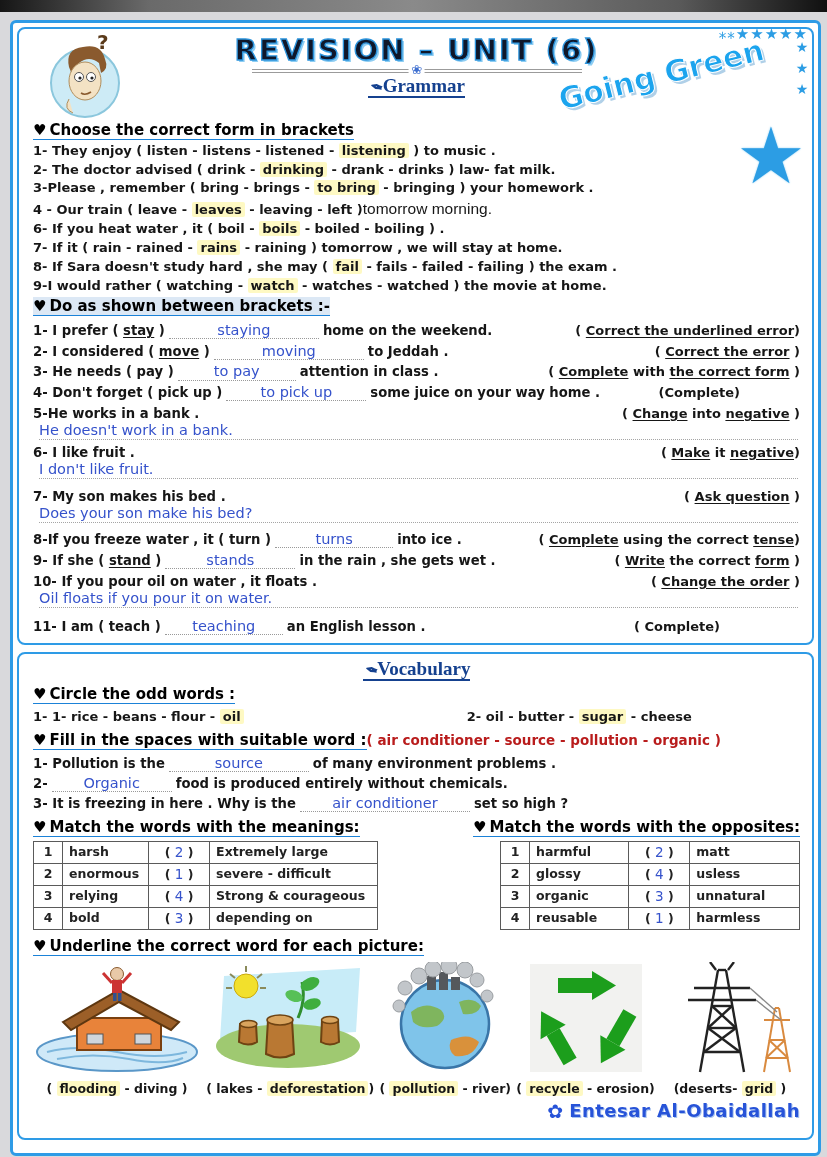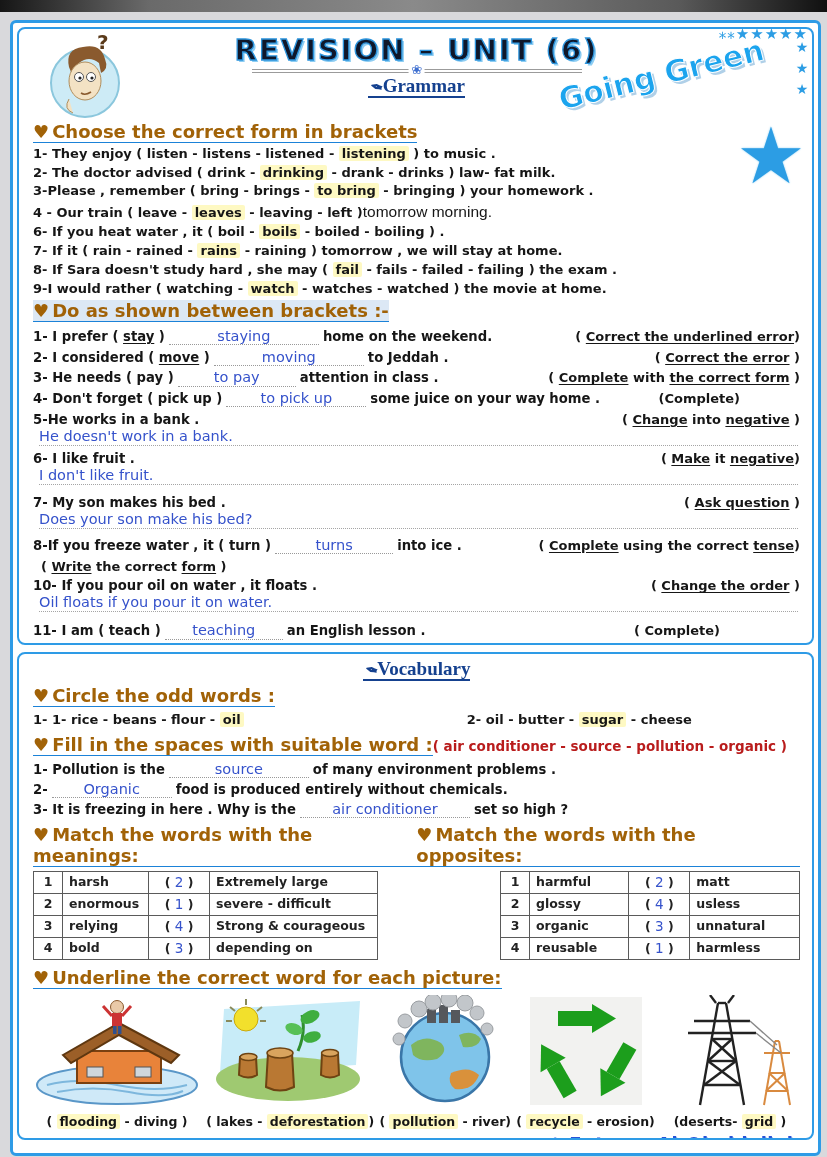--- a/index.html
+++ b/index.html
@@ -28,21 +28,21 @@
   .pen-icon{display:inline-block;transform:scaleX(-1) rotate(-15deg);font-size:15px;margin-left:2px;color:#15418f;}
   .badge{position:absolute;right:34px;top:24px;transform:rotate(-14deg);font-size:30px;font-weight:800;
          color:#1ba4ee;-webkit-text-stroke:1px #fff;text-shadow:2px 3px 0 rgba(30,120,190,.35);white-space:nowrap;}
   .stars-top{position:absolute;top:-8px;right:-8px;color:#2c9de4;font-size:15px;letter-spacing:1px;}
   .stars-col{position:absolute;right:-10px;top:6px;writing-mode:vertical-rl;color:#2c9de4;
          font-size:14px;letter-spacing:5px;}
   .big-star{position:absolute;right:-6px;top:84px;font-size:78px;line-height:1;color:#2c9de4;
          text-shadow:0 0 2px #7cc7ef;z-index:5;}
 
   
-  .sec-head{display:inline-block;color:#a16207;font-weight:700;font-size:18px;
+  .sec-head{display:inline-block;color:#000000;font-weight:700;font-size:15px;
             border-bottom:1.5px solid #1b82d8;margin:2px 0;}
   .sec-head .heart{margin-right:3px;}
   .hl-blue{background:#dce8f5;}
 
   
   .line{font-weight:700;font-size:13px;color:#161616;line-height:1.44;white-space:nowrap;}
   .seg-hl{background:#fef9c3;padding:0 3px;border-radius:2px;}
   .seg-u{text-decoration:underline;text-underline-offset:2px;}
   .seg-plain{font-weight:400;font-size:15.5px;font-family:"Liberation Sans",sans-serif;}
 
@@ -159,20 +159,21 @@
     <div class="do-row">
       <div class="do-left"><span><span>7- My son makes his bed .</span></span></div>
       <div class="do-instr"><span>( </span><span class="seg-u">Ask question</span><span> )</span></div>
     </div>
     <div class="ans-line" style="margin-bottom:9px">Does your son make his bed?</div>
     <div class="do-row">
       <div class="do-left"><span><span>8-If you freeze water , it ( turn )</span></span><span class="ans-inline">turns</span><span>into ice .</span></div>
       <div class="do-instr"><span>( </span><span class="seg-u">Complete</span><span> using  the correct </span><span class="seg-u">tense</span><span>)</span></div>
     </div>
     <div class="do-row">
+      <div class="do-left"><span><span>9- If she ( </span><span class="seg-u">stand</span><span> )</span></span><span class="ans-inline" style="min-width:130px">stands</span><span>in the rain , she gets wet  .</span></div>
       <div class="do-instr"><span>( </span><span class="seg-u">Write</span><span> the correct </span><span class="seg-u">form</span><span> )</span></div>
     </div>
     <div class="do-row">
       <div class="do-left"><span><span>10- If you pour oil on water , it floats .</span></span></div>
       <div class="do-instr"><span>( </span><span class="seg-u">Change the order</span><span> )</span></div>
     </div>
     <div class="ans-line" style="margin-bottom:11px">Oil floats if you pour it on water.</div>
     <div class="do-row">
       <div class="do-left"><span><span>11- I am ( teach )</span></span><span class="ans-inline">teaching</span><span>an English lesson .</span></div>
       <div class="do-instr" style="margin-right:80px"><span>( Complete)</span></div>

